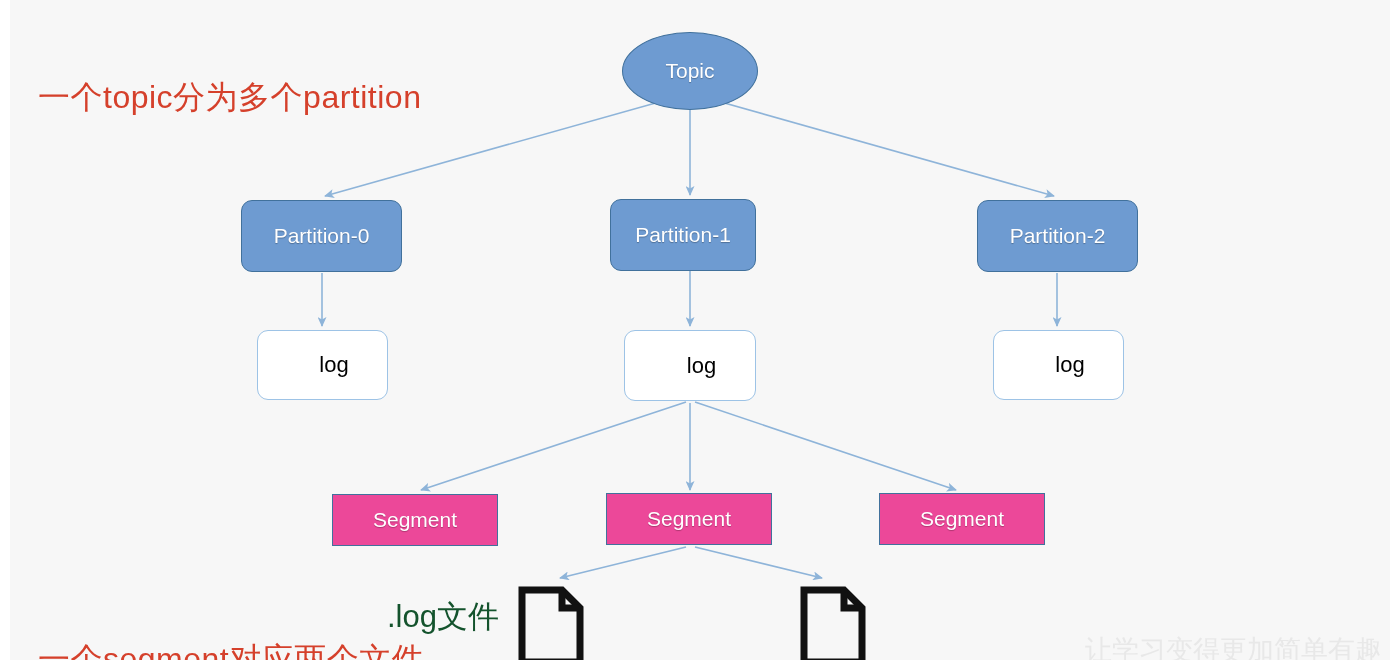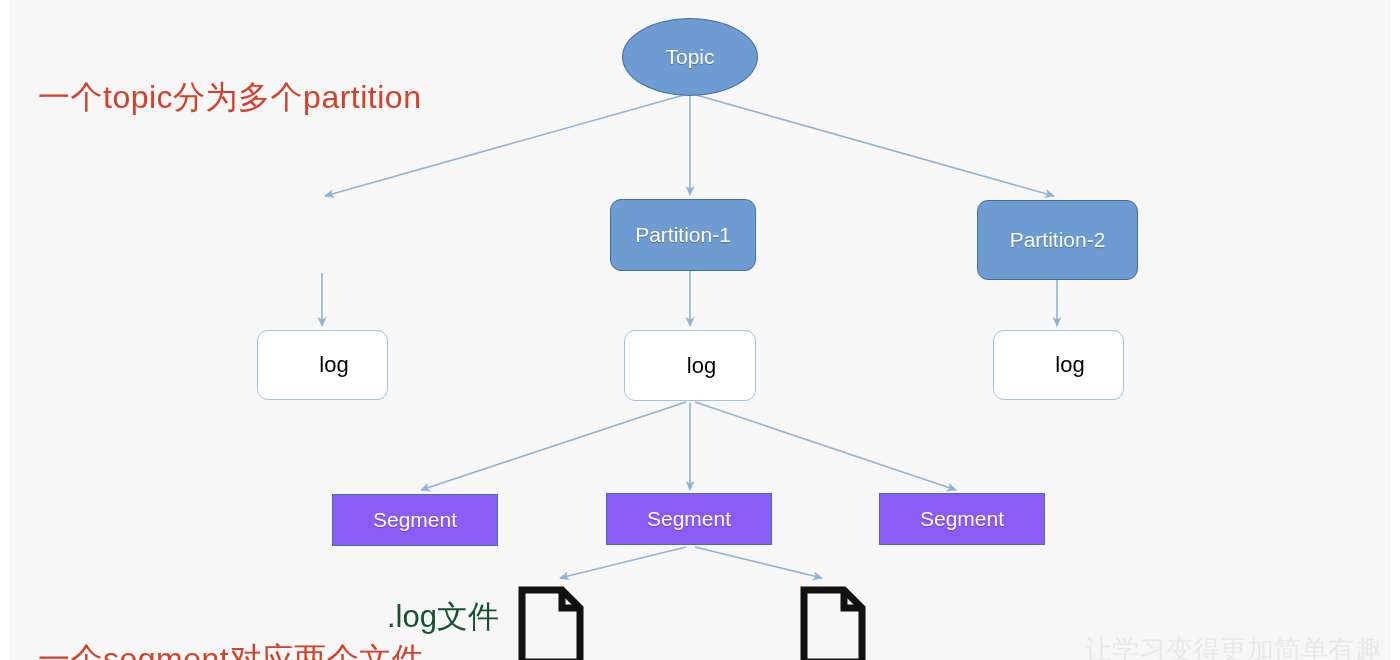--- a/index.html
+++ b/index.html
@@ -67,21 +67,21 @@
     background: #ffffff;
     border: 1.6px solid #9dc3e6;
     border-radius: 11px;
     color: #000000;
     font-size: 22px;
     padding-left: 23px;
   }
 
   
   .node.segment {
-    background: #8b5cf6;
+    background: #ec4899;
     border: 1.5px solid #41719c;
     border-radius: 0;
     font-size: 21px;
     text-shadow: 0 1px 1px rgba(0,0,0,.28);
   }
 
   .annotation {
     position: absolute;
     color: #d5402b;
     font-size: 32px;
@@ -141,28 +141,31 @@
       <path d="M690,403 L690,490"></path>
       <path d="M695,402 L956,490"></path>
     </g>
 
     <g stroke="#8eb4d9" stroke-width="1.6" fill="none" marker-end="url(#ah)">
       <path d="M686,547 L560,578"></path>
       <path d="M695,547 L822,578"></path>
     </g>
   </svg>
 
-  <div class="node ellipse" style="left:622px; top:18px; width:136px; height:78px;">
+  <div class="node ellipse" style="left:622px; top:32px; width:136px; height:78px;">
     <span>Topic</span>
   </div>
 
+  <div class="node partition" style="left:241px; top:200px; width:161px; height:72px;">
+    <span>Partition-0</span>
+  </div>
   <div class="node partition" style="left:610px; top:199px; width:146px; height:72px;">
     <span>Partition-1</span>
   </div>
-  <div class="node partition" style="left:977px; top:200px; width:161px; height:80px;">
+  <div class="node partition" style="left:977px; top:200px; width:161px; height:72px;">
     <span>Partition-2</span>
   </div>
 
   <div class="node logbox" style="left:257px; top:330px; width:131px; height:70px;">
     <span>log</span>
   </div>
   <div class="node logbox" style="left:624px; top:330px; width:132px; height:71px;">
     <span>log</span>
   </div>
   <div class="node logbox" style="left:993px; top:330px; width:131px; height:70px;">

